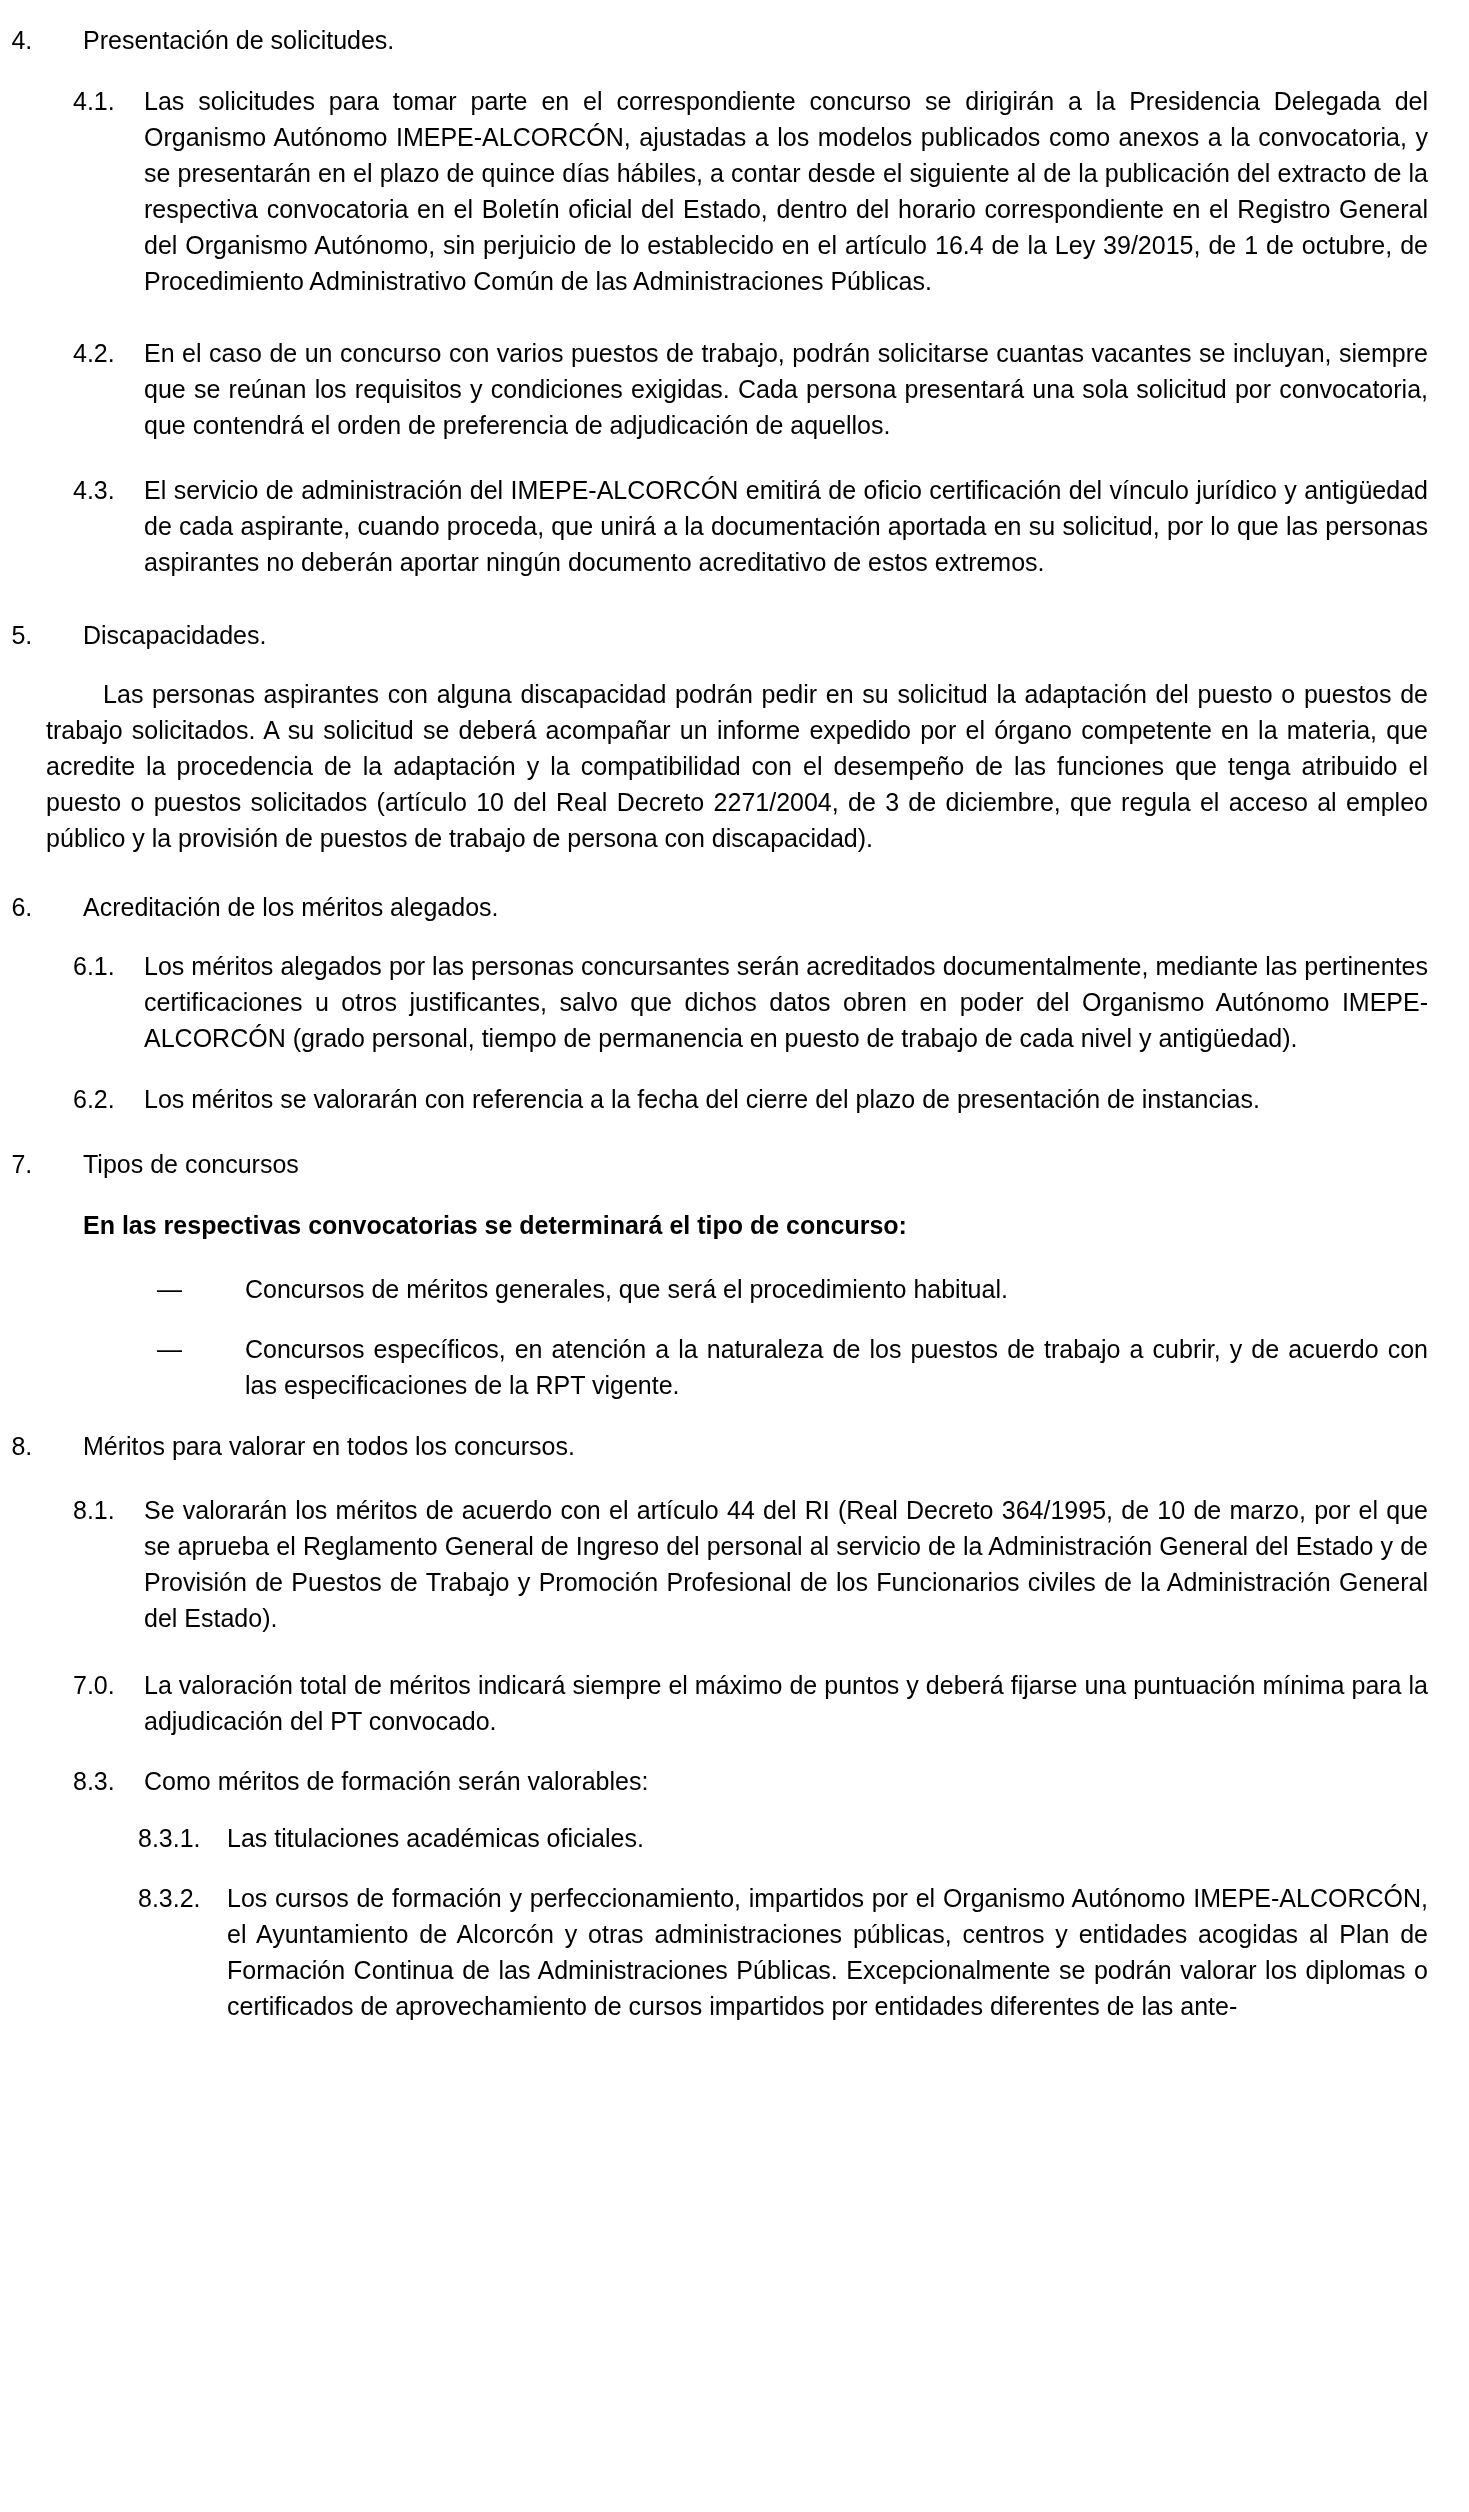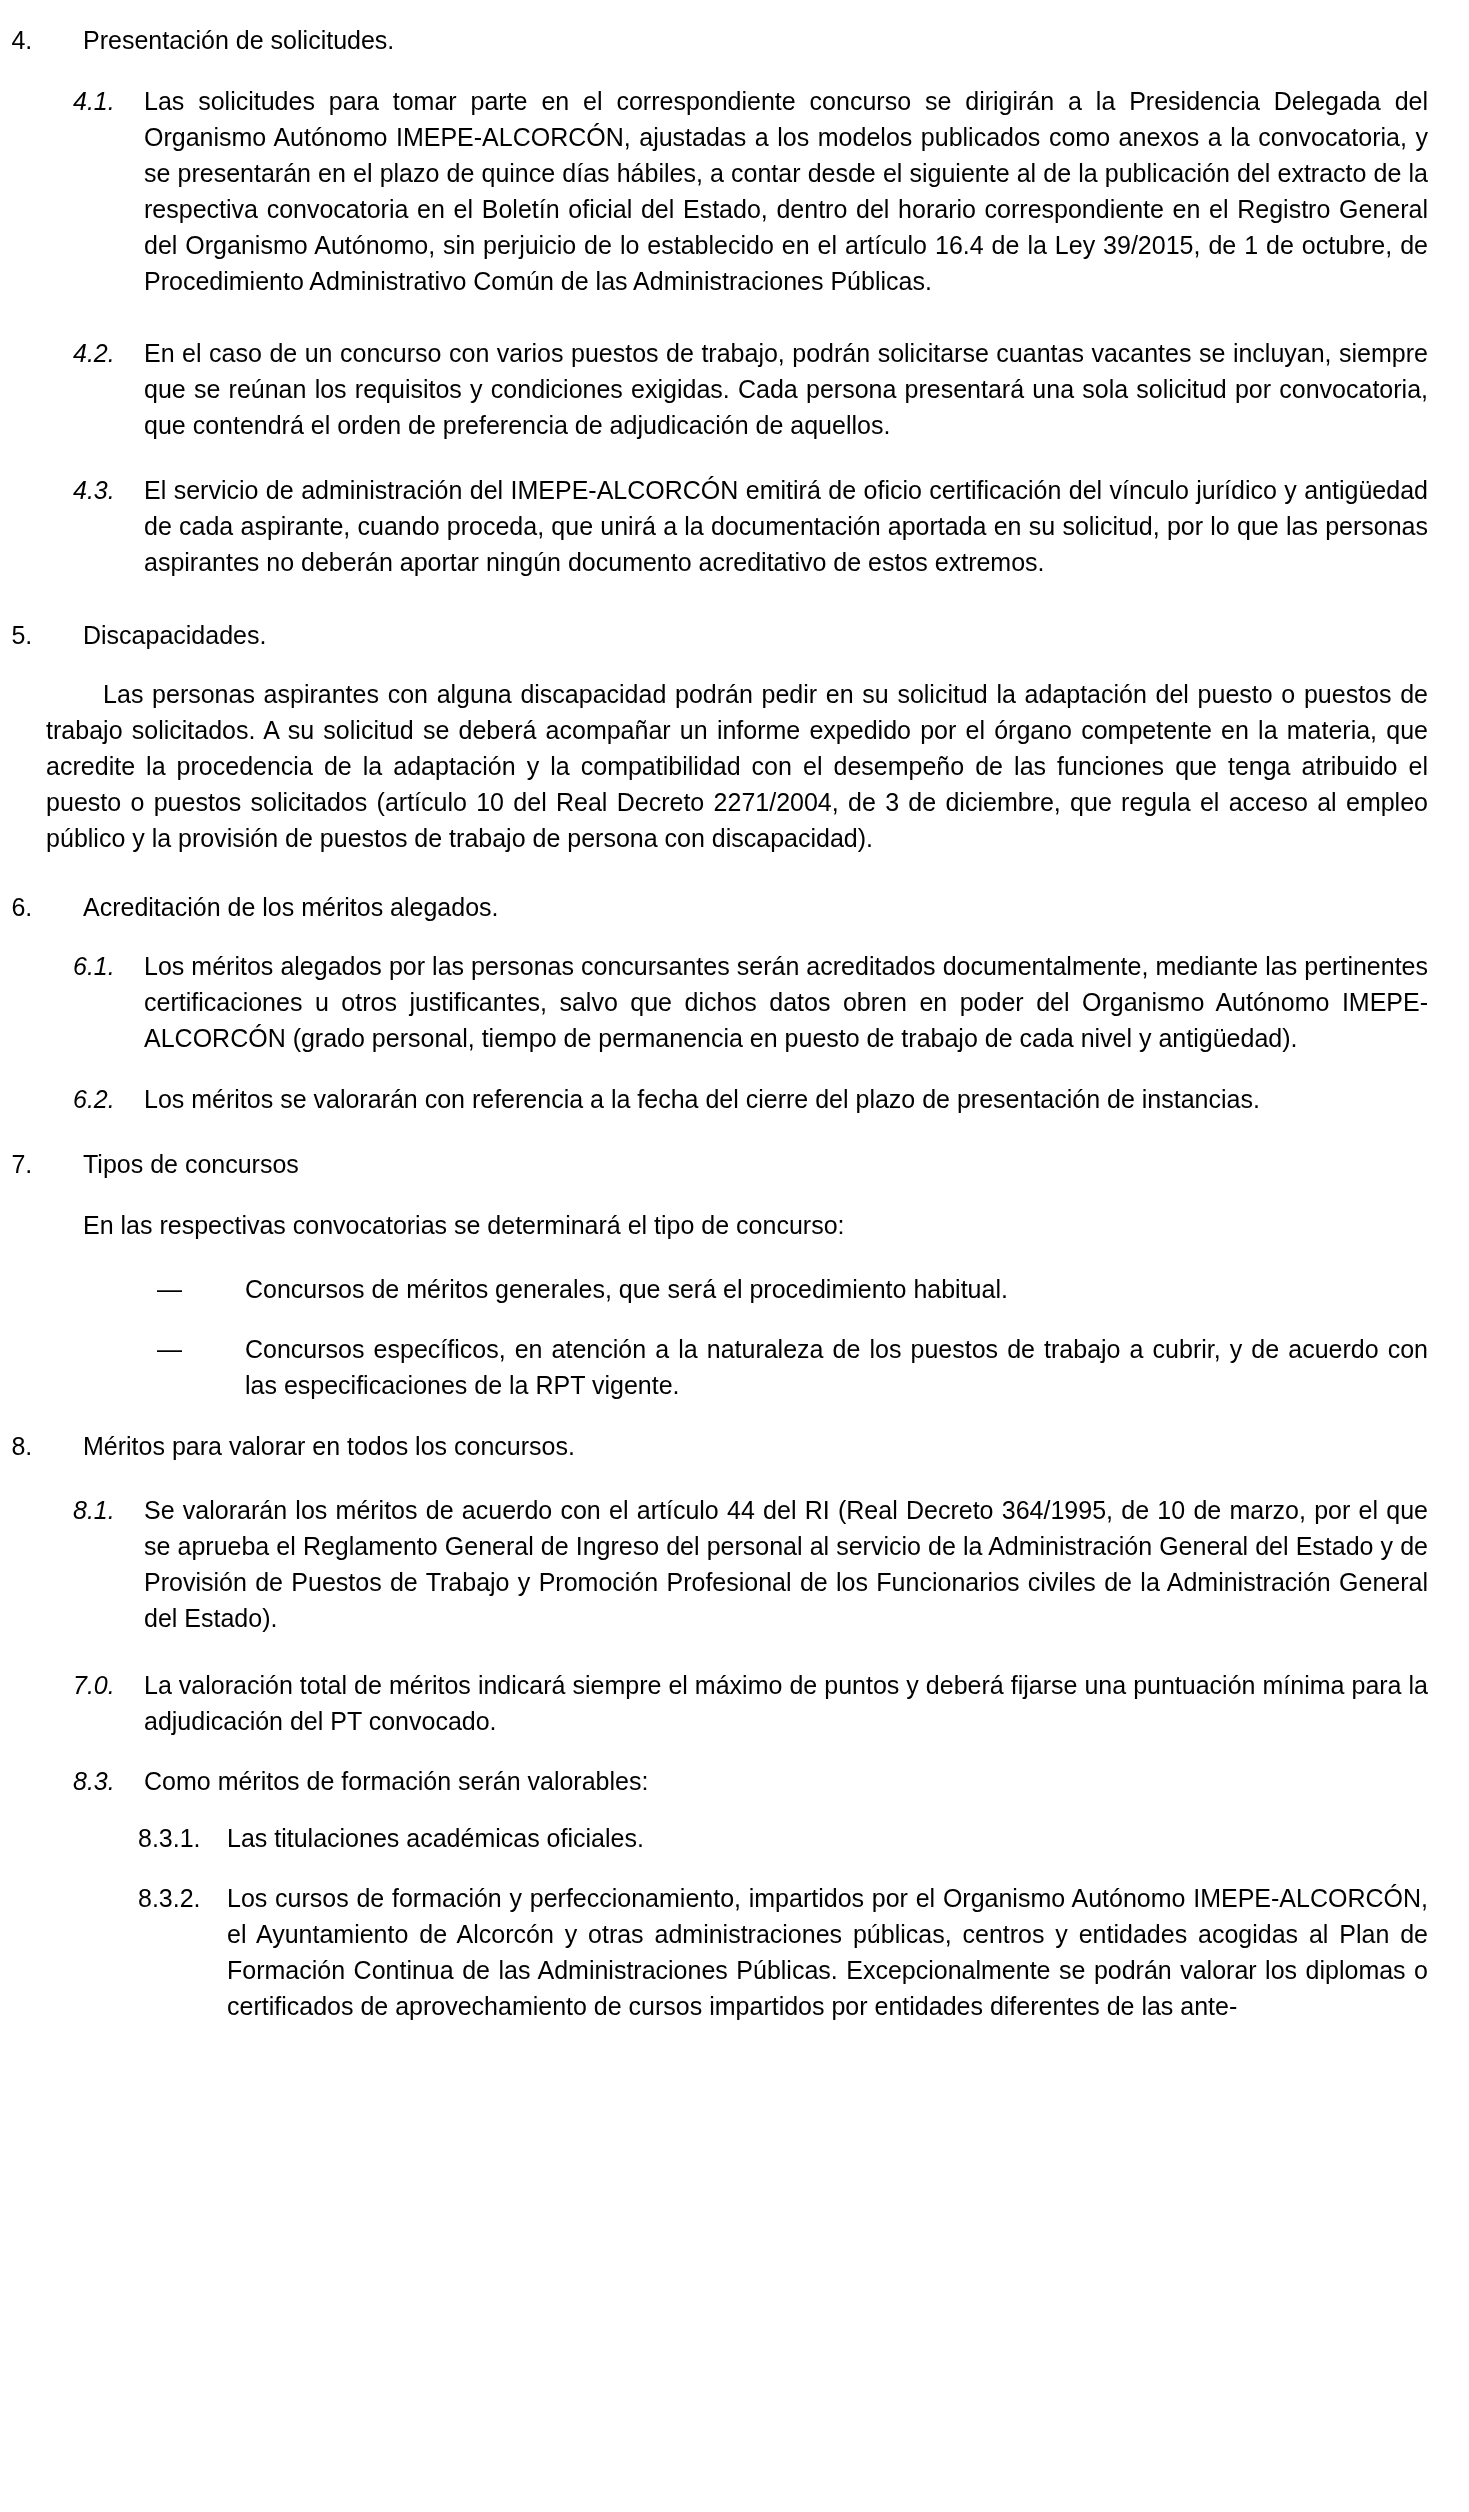--- a/index.html
+++ b/index.html
@@ -25,38 +25,38 @@
   }
   .block { position: relative; }
   .block .num { position: absolute; top: 0; white-space: nowrap; }
 
   
   .lvl1 { padding-left: 83px; }
   .lvl1 .num { left: 11.4px; }
 
   
   .lvl2 { padding-left: 144px; }
-  .lvl2 .num { left: 73px; font-style: italic; }
+  .lvl2 .num { left: 73px; }
 
   
   .lvl3 { padding-left: 227px; }
   .lvl3 .num { left: 138px; }
 
   
   .dash { padding-left: 245px; }
   .dash .num { left: 157px; }
 
   
   .para-full { padding-left: 6.1px; text-indent: 57px; margin-left: 40px; }
 
   
   .para-l2 { padding-left: 144px; }
 
   
-  .para-l1 { padding-left: 83px; }
+  .para-l1 { padding-left: 83px; font-weight: bold; }
 
   .txt { display: block; }
 </style>
 </head>
 <body>
 
 <div class="page">
 
   <div class="block lvl1" style="margin-bottom:24.5px">
     <span class="num">4.</span>

